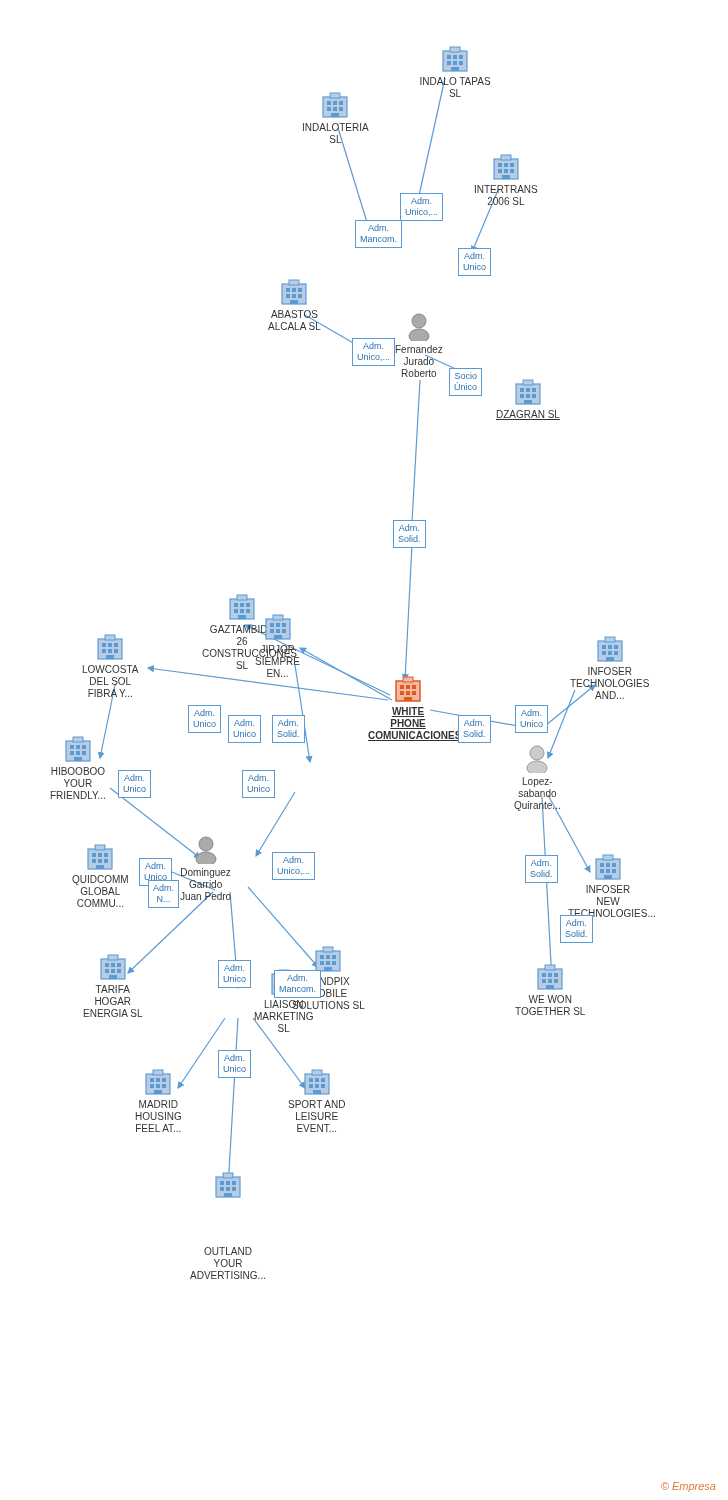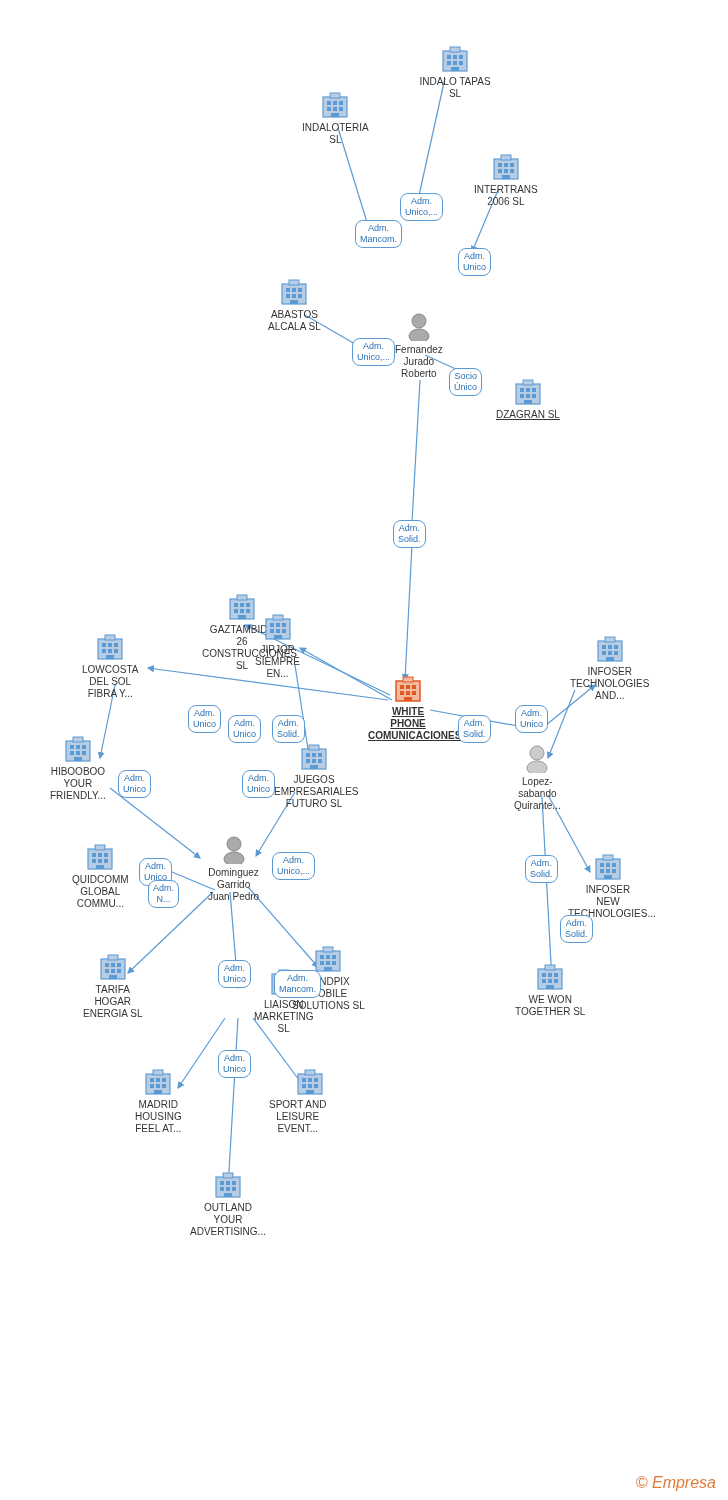--- a/index.html
+++ b/index.html
@@ -59,33 +59,33 @@
     }
     .node-label.center-node {
       color: #333;
       font-weight: bold;
       text-decoration: underline;
     }
     .rel-badge {
       position: absolute;
       background: #fff;
       border: 1.5px solid #5b9bd5;
-      border-radius: 8px;
+      border-radius: 0;
       color: #2971b5;
       font-size: 9px;
       padding: 2px 4px;
       text-align: center;
       line-height: 1.2;
       white-space: nowrap;
     }
     .footer {
       position: absolute;
       bottom: 8px;
       right: 12px;
-      font-size: 16px;
+      font-size: 11px;
       color: #e07b39;
       font-style: italic;
     }
   </style>
 </head>
 <body>
 
 <div id="canvas">
   <svg id="lines">
 
@@ -320,55 +320,39 @@
           <rect x="7" y="18" width="4" height="4" fill="#5b9bd5"></rect>
           <rect x="13" y="18" width="4" height="4" fill="#5b9bd5"></rect>
           <rect x="19" y="18" width="4" height="4" fill="#5b9bd5"></rect>
           <rect x="11" y="24" width="8" height="4" fill="#5b9bd5"></rect>
           <rect x="10" y="4" width="10" height="5" fill="#b8cce4" stroke="#5b9bd5" stroke-width="1"></rect>
         </svg>
     </div>
     <div class="node-label">HIBOOBOO<br>YOUR<br>FRIENDLY...</div>
   </div>
 
-  <div class="node" style="left:274px;top:740px;">
-    <div class="building-icon">
-      <svg viewBox="0 0 30 30" fill="none">
-          <rect x="3" y="8" width="24" height="20" fill="#b8cce4" stroke="#5b9bd5" stroke-width="1.2"></rect>
-          <rect x="7" y="12" width="4" height="4" fill="#5b9bd5"></rect>
-          <rect x="13" y="12" width="4" height="4" fill="#5b9bd5"></rect>
-          <rect x="19" y="12" width="4" height="4" fill="#5b9bd5"></rect>
-          <rect x="7" y="18" width="4" height="4" fill="#5b9bd5"></rect>
-          <rect x="13" y="18" width="4" height="4" fill="#5b9bd5"></rect>
-          <rect x="19" y="18" width="4" height="4" fill="#5b9bd5"></rect>
-          <rect x="11" y="24" width="8" height="4" fill="#5b9bd5"></rect>
-          <rect x="10" y="4" width="10" height="5" fill="#b8cce4" stroke="#5b9bd5" stroke-width="1"></rect>
-        </svg>
-    </div>
-    <div class="node-label">JUEGOS<br>EMPRESARIALES<br>FUTURO SL</div>
-  </div>
 
   <div class="node" style="left:72px;top:840px;">
     <div class="building-icon">
       <svg viewBox="0 0 30 30" fill="none">
           <rect x="3" y="8" width="24" height="20" fill="#b8cce4" stroke="#5b9bd5" stroke-width="1.2"></rect>
           <rect x="7" y="12" width="4" height="4" fill="#5b9bd5"></rect>
           <rect x="13" y="12" width="4" height="4" fill="#5b9bd5"></rect>
           <rect x="19" y="12" width="4" height="4" fill="#5b9bd5"></rect>
           <rect x="7" y="18" width="4" height="4" fill="#5b9bd5"></rect>
           <rect x="13" y="18" width="4" height="4" fill="#5b9bd5"></rect>
           <rect x="19" y="18" width="4" height="4" fill="#5b9bd5"></rect>
           <rect x="11" y="24" width="8" height="4" fill="#5b9bd5"></rect>
           <rect x="10" y="4" width="10" height="5" fill="#b8cce4" stroke="#5b9bd5" stroke-width="1"></rect>
         </svg>
     </div>
     <div class="node-label">QUIDCOMM<br>GLOBAL<br>COMMU...</div>
   </div>
 
-  <div class="node" style="left:208px;top:833px;">
+  <div class="node" style="left:180px;top:833px;">
     <div class="person-icon">
       <svg viewBox="0 0 30 30" fill="none" width="30" height="30">
           <circle cx="15" cy="10" r="7" fill="#aaa" stroke="#888" stroke-width="1"></circle>
           <ellipse cx="15" cy="25" rx="10" ry="7" fill="#aaa" stroke="#888" stroke-width="1"></ellipse>
         </svg>
     </div>
     <div class="node-label">Dominguez<br>Garrido<br>Juan Pedro</div>
   </div>
 
   <div class="node" style="left:75px;top:950px;margin-left:8px;">
@@ -432,38 +416,38 @@
           <rect x="7" y="18" width="4" height="4" fill="#5b9bd5"></rect>
           <rect x="13" y="18" width="4" height="4" fill="#5b9bd5"></rect>
           <rect x="19" y="18" width="4" height="4" fill="#5b9bd5"></rect>
           <rect x="11" y="24" width="8" height="4" fill="#5b9bd5"></rect>
           <rect x="10" y="4" width="10" height="5" fill="#b8cce4" stroke="#5b9bd5" stroke-width="1"></rect>
         </svg>
     </div>
     <div class="node-label">MADRID<br>HOUSING<br>FEEL AT...</div>
   </div>
 
-  <div class="node" style="left:269px;top:1065px;align-items:flex-end;">
+  <div class="node" style="left:288px;top:1065px;">
     <div class="building-icon">
       <svg viewBox="0 0 30 30" fill="none">
           <rect x="3" y="8" width="24" height="20" fill="#b8cce4" stroke="#5b9bd5" stroke-width="1.2"></rect>
           <rect x="7" y="12" width="4" height="4" fill="#5b9bd5"></rect>
           <rect x="13" y="12" width="4" height="4" fill="#5b9bd5"></rect>
           <rect x="19" y="12" width="4" height="4" fill="#5b9bd5"></rect>
           <rect x="7" y="18" width="4" height="4" fill="#5b9bd5"></rect>
           <rect x="13" y="18" width="4" height="4" fill="#5b9bd5"></rect>
           <rect x="19" y="18" width="4" height="4" fill="#5b9bd5"></rect>
           <rect x="11" y="24" width="8" height="4" fill="#5b9bd5"></rect>
           <rect x="10" y="4" width="10" height="5" fill="#b8cce4" stroke="#5b9bd5" stroke-width="1"></rect>
         </svg>
     </div>
     <div class="node-label">SPORT AND<br>LEISURE<br>EVENT...</div>
   </div>
 
-  <div class="node" style="left:190px;top:1168px;">
+  <div class="node" style="left:190px;top:1168px;gap:44px;">
     <div class="building-icon">
       <svg viewBox="0 0 30 30" fill="none">
           <rect x="3" y="8" width="24" height="20" fill="#b8cce4" stroke="#5b9bd5" stroke-width="1.2"></rect>
           <rect x="7" y="12" width="4" height="4" fill="#5b9bd5"></rect>
           <rect x="13" y="12" width="4" height="4" fill="#5b9bd5"></rect>
           <rect x="19" y="12" width="4" height="4" fill="#5b9bd5"></rect>
           <rect x="7" y="18" width="4" height="4" fill="#5b9bd5"></rect>
           <rect x="13" y="18" width="4" height="4" fill="#5b9bd5"></rect>
           <rect x="19" y="18" width="4" height="4" fill="#5b9bd5"></rect>
           <rect x="11" y="24" width="8" height="4" fill="#5b9bd5"></rect>

